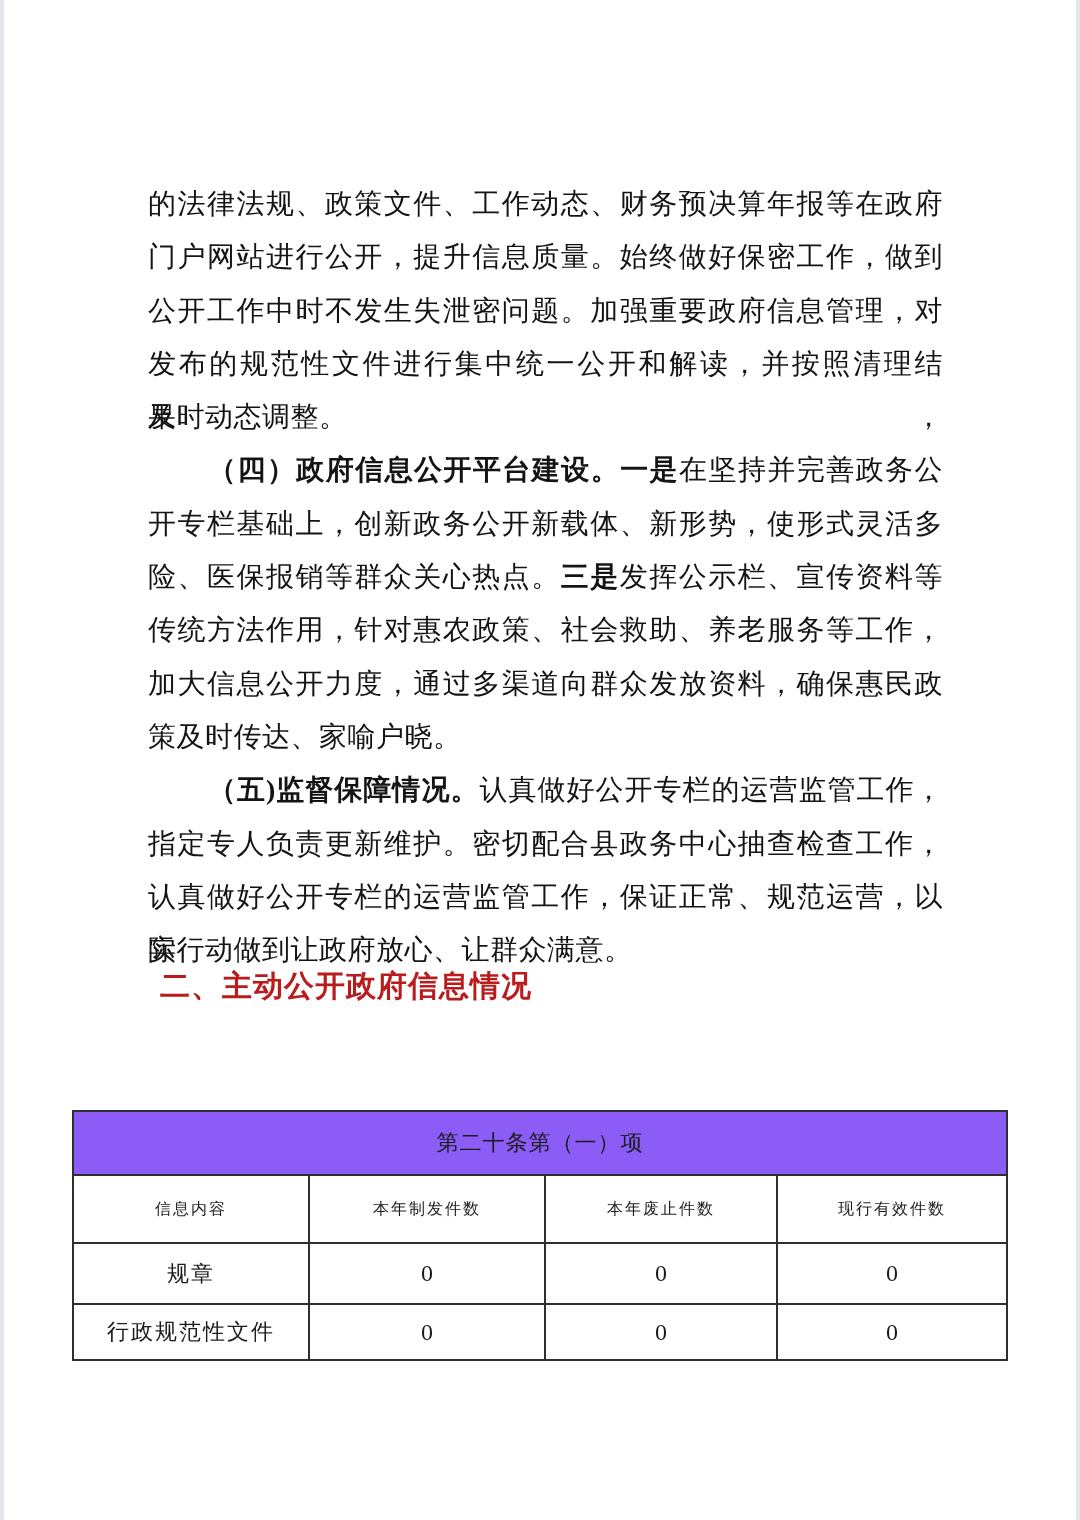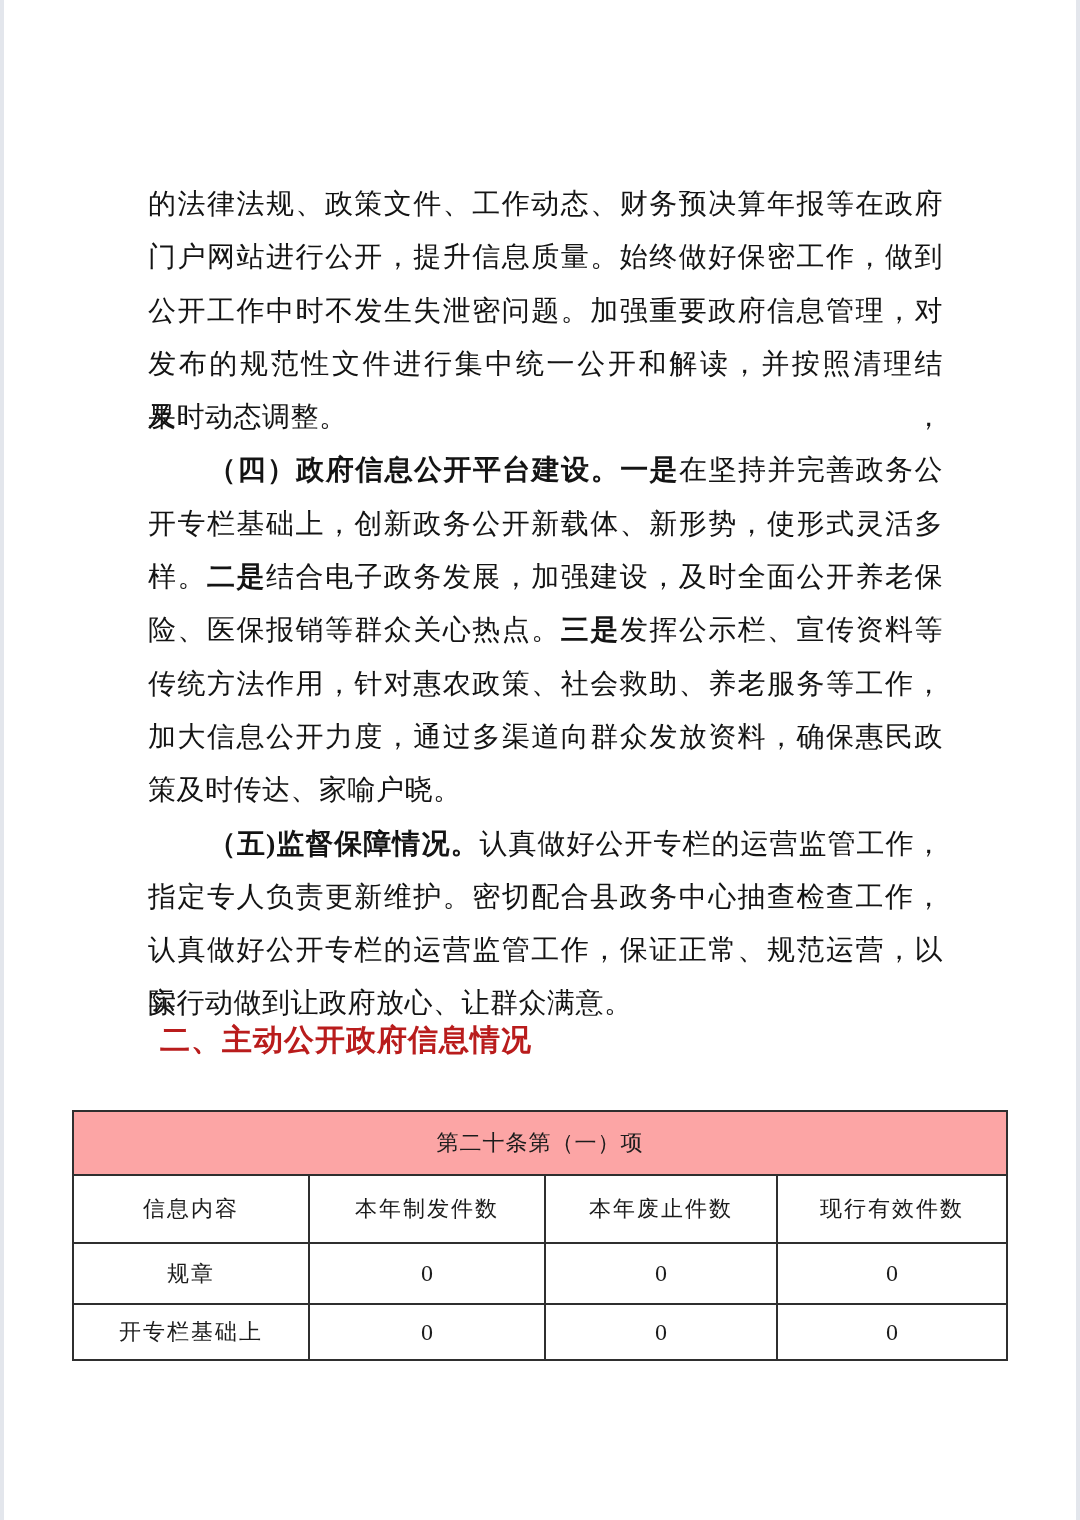--- a/index.html
+++ b/index.html
@@ -32,21 +32,21 @@
 
   table.info{
     position:absolute;left:72px;top:1110px;width:934px;
     border-collapse:collapse;table-layout:fixed;
   }
   table.info td{
     border:2px solid #2f2f2f;text-align:center;vertical-align:middle;
     color:#1c1c1c;padding:0;
   }
   td.title-cell{height:62px;font-size:22px;color:#2e2e2e;letter-spacing:1px;}
-  td.colhead{height:66px;font-size:22px;letter-spacing:2px;}
+  td.colhead{height:66px;font-size:16px;letter-spacing:2px;}
   tr.data-row-1 td{height:59px;}
   tr.data-row-2 td{height:54px;}
   td.rowlabel{font-size:22px;letter-spacing:2px;}
   td.num{font-size:24px;}
 </style>
 </head>
 <body style="background: rgb(255, 255, 255);">
 
 <div class="edge left" style="background: rgb(227, 230, 236);"></div>
 <div class="edge right" style="background: rgb(227, 230, 236);"></div>
@@ -56,21 +56,20 @@
       <div>
         <div class="line"><span class="seg">的法律法规、政策文件、工作动态、财务预决算年报等在政府</span></div>
         <div class="line"><span class="seg">门户网站进行公开，提升信息质量。始终做好保密工作，做到</span></div>
         <div class="line"><span class="seg">公开工作中时不发生失泄密问题。加强重要政府信息管理，对</span></div>
         <div class="line"><span class="seg">发布的规范性文件进行集中统一公开和解读，并按照清理结果，</span></div>
         <div class="line last"><span class="seg">及时动态调整。</span></div>
       </div>
       <div>
         <div class="line indent"><span class="seg-bold">（四）政府信息公开平台建设。</span><span class="seg-bold">一是</span><span class="seg">在坚持并完善政务公</span></div>
         <div class="line"><span class="seg">开专栏基础上，创新政务公开新载体、新形势，使形式灵活多</span></div>
-        <div class="line"><span class="seg">样。</span><span class="seg-bold">二是</span><span class="seg">结合电子政务发展，加强建设，及时全面公开养老保</span></div>
         <div class="line"><span class="seg">险、医保报销等群众关心热点。</span><span class="seg-bold">三是</span><span class="seg">发挥公示栏、宣传资料等</span></div>
         <div class="line"><span class="seg">传统方法作用，针对惠农政策、社会救助、养老服务等工作，</span></div>
         <div class="line"><span class="seg">加大信息公开力度，通过多渠道向群众发放资料，确保惠民政</span></div>
         <div class="line last"><span class="seg">策及时传达、家喻户晓。</span></div>
       </div>
       <div>
         <div class="line indent"><span class="seg-bold">（五)监督保障情况。</span><span class="seg">认真做好公开专栏的运营监管工作，</span></div>
         <div class="line"><span class="seg">指定专人负责更新维护。密切配合县政务中心抽查检查工作，</span></div>
         <div class="line"><span class="seg">认真做好公开专栏的运营监管工作，保证正常、规范运营，以实</span></div>
         <div class="line last"><span class="seg">际行动做到让政府放心、让群众满意。</span></div>
@@ -81,34 +80,34 @@
 
 <table class="info">
   <colgroup>
     <col style="width:236px">
       <col style="width:236px">
     <col style="width:232px">
       <col style="width:230px">
   </colgroup>
   <tbody>
       <tr>
-    <td colspan="4" class="title-cell" style="background: #fca5a5;">第二十条第（一）项</td>
+    <td colspan="4" class="title-cell" style="background: #8b5cf6;">第二十条第（一）项</td>
   </tr>
   <tr>
     <td class="colhead">信息内容</td>
     <td class="colhead">本年制发件数</td>
     <td class="colhead">本年废止件数</td>
     <td class="colhead">现行有效件数</td>
   </tr>
   <tr class="data-row-1">
     <td class="rowlabel">规章</td>
     <td class="num">0</td>
     <td class="num">0</td>
     <td class="num">0</td>
   </tr>
   <tr class="data-row-2">
-    <td class="rowlabel">开专栏基础上</td>
+    <td class="rowlabel">行政规范性文件</td>
     <td class="num">0</td>
     <td class="num">0</td>
     <td class="num">0</td>
   </tr>
 </tbody>
   </table>
 
 </body></html>

